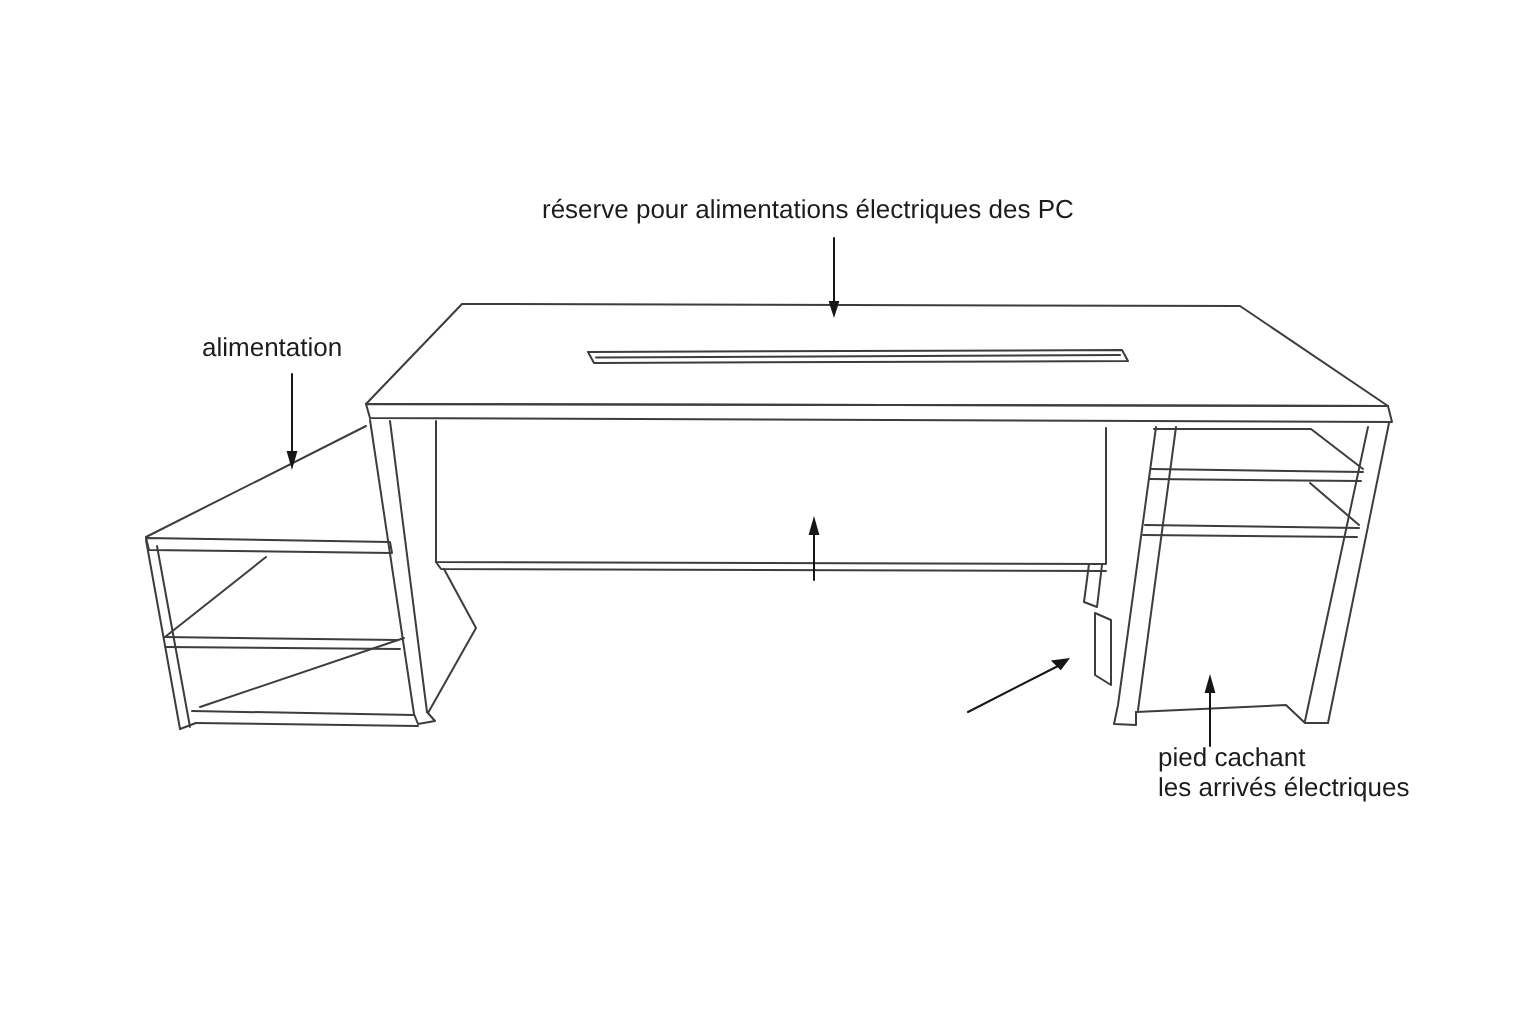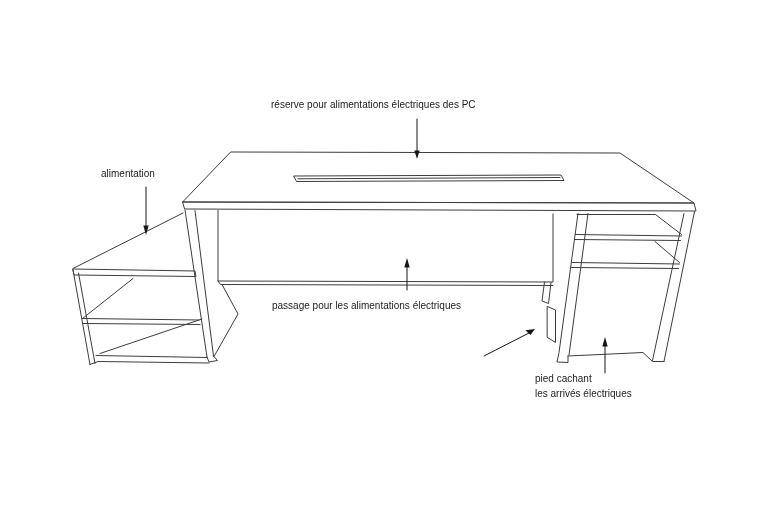--- a/index.html
+++ b/index.html
@@ -15,21 +15,21 @@
     stroke:#3d3d3d;
     stroke-width:1;
     fill:none;
     stroke-linecap:round;
     stroke-linejoin:round;
   }
   #drawing .arrow line{stroke:#161616;}
   #drawing .arrow polygon{fill:#161616;stroke:none;}
   .lbl{
     position:absolute;
-    font-size:10px;
+    font-size:13px;
     line-height:15px;
     color:#1c1c1c;
     white-space:nowrap;
   }
 </style>
 </head>
 <body>
 
 <div id="stage">
 
@@ -106,21 +106,20 @@
     <g class="arrow">
       <line x1="605" y1="373" x2="605" y2="346"></line>
       <polygon points="605,337 602.3,346.5 607.7,346.5"></polygon>
     </g>
   </svg>
 
   <div class="lbl" style="left:271px;top:97px">réserve pour alimentations électriques des PC</div>
 
   <div class="lbl" style="left:101px;top:166px">alimentation</div>
 
-  <div class="lbl" style="left:272px;top:298px">passage pour les alimentations électriques</div>
 
 
-  <div class="lbl" style="left:535px;top:371px">
+  <div class="lbl" style="left:579px;top:371px">
     <div>pied cachant</div>
     <div>les arrivés électriques</div>
   </div>
 
 </div>
 
 </body></html>

